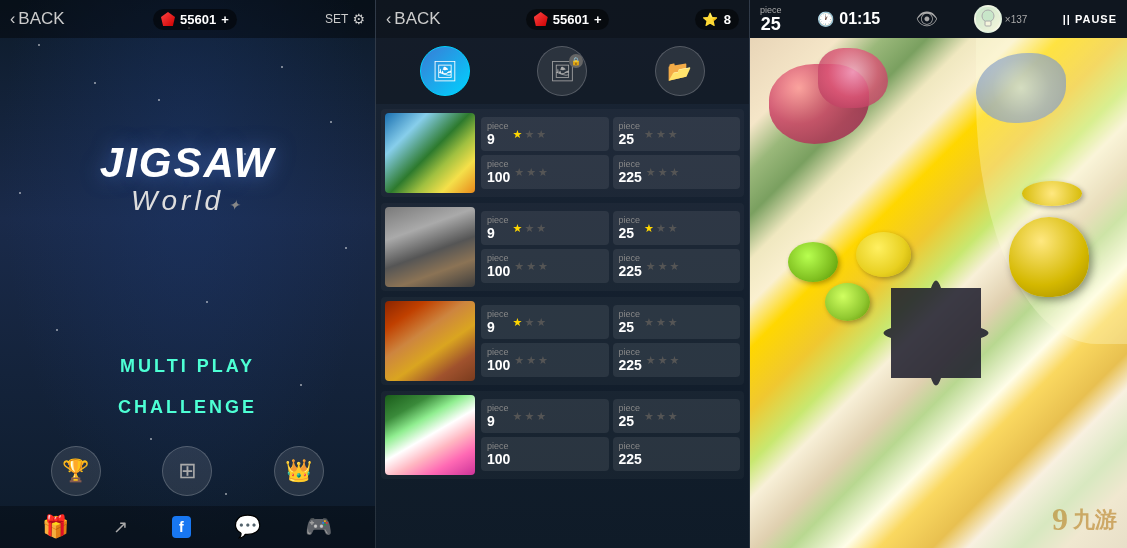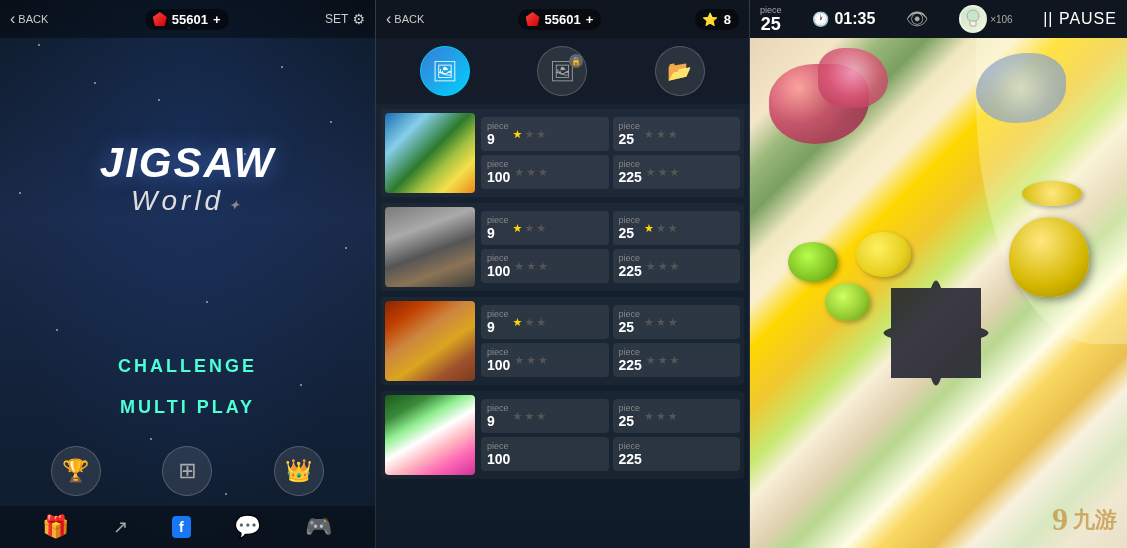--- a/index.html
+++ b/index.html
@@ -37,21 +37,21 @@
       justify-content: space-between;
       padding: 6px 10px;
       background: rgba(0,0,0,0.4);
       height: 38px;
       z-index: 10;
     }
     .back-btn {
       display: flex;
       align-items: center;
       color: #ccc;
-      font-size: 11px;
+      font-size: 17px;
       gap: 3px;
       cursor: pointer;
     }
     .back-btn::before {
       content: '‹';
       font-size: 16px;
       color: #ccc;
     }
     .gem-score {
       display: flex;
@@ -400,22 +400,22 @@
       background: linear-gradient(135deg, #c8e6c9, #f5f5dc);
       border: 2px solid rgba(255,255,255,0.3);
       display: flex;
       align-items: center;
       justify-content: center;
       font-size: 12px;
       overflow: hidden;
     }
     .pause-btn {
       color: #fff;
-      font-size: 16px;
-      font-weight: normal;
+      font-size: 11px;
+      font-weight: bold;
       letter-spacing: 1px;
       cursor: pointer;
     }
 
     .puzzle-game-area {
       flex: 1;
       position: relative;
       overflow: hidden;
     }
 
@@ -485,22 +485,22 @@
   <div class="logo-area">
     <div class="logo-text">
       <div class="jigsaw">JIGSAW</div>
       <div class="world">
         <span>World</span><span style="font-size:14px;color:#888;margin-left:4px;">✦</span>
       </div>
     </div>
   </div>
 
   <div class="menu-buttons">
+    <div class="menu-btn">MULTI PLAY</div>
     <div class="menu-btn">CHALLENGE</div>
-    <div class="menu-btn">MULTI PLAY</div>
   </div>
 
   <div class="bottom-icons">
     <div class="icon-circle">🏆</div>
     <div class="icon-circle">⊞</div>
     <div class="icon-circle">👑</div>
   </div>
 
   <div class="bottom-bar">
     <span class="bottom-bar-icon">🎁</span>
@@ -750,31 +750,31 @@
 </div>
 
 <div id="panel3">
   <div class="top-bar3">
     <div class="piece-count">
       <span class="label">piece</span>
       <span class="number">25</span>
     </div>
     <div class="timer-area">
       <span class="clock-icon">🕐</span>
-      <span class="timer-text">01:35</span>
+      <span class="timer-text">01:15</span>
     </div>
     <span class="eye-icon">👁</span>
     <div class="hint-area">
       <div class="hint-icon">
         <svg width="22" height="22" viewBox="0 0 22 22">
           <ellipse cx="11" cy="8" rx="6" ry="6" fill="#c8e6c9" stroke="#aaa" stroke-width="1"></ellipse>
           <rect x="8" y="13" width="6" height="5" rx="1" fill="#f5f5dc" stroke="#aaa" stroke-width="1"></rect>
         </svg>
       </div>
-      <span class="hint-count">×106</span>
+      <span class="hint-count">×137</span>
     </div>
     <span class="pause-btn">|| PAUSE</span>
   </div>
 
   <div class="puzzle-game-area">
 
     <div style="width:100%;height:100%;position:relative;overflow:hidden;">
 
       <div style="position:absolute;top:0;left:0;width:100%;height:100%;background:linear-gradient(135deg,
         #e8d5b7 0%, #f5e6c8 10%,

